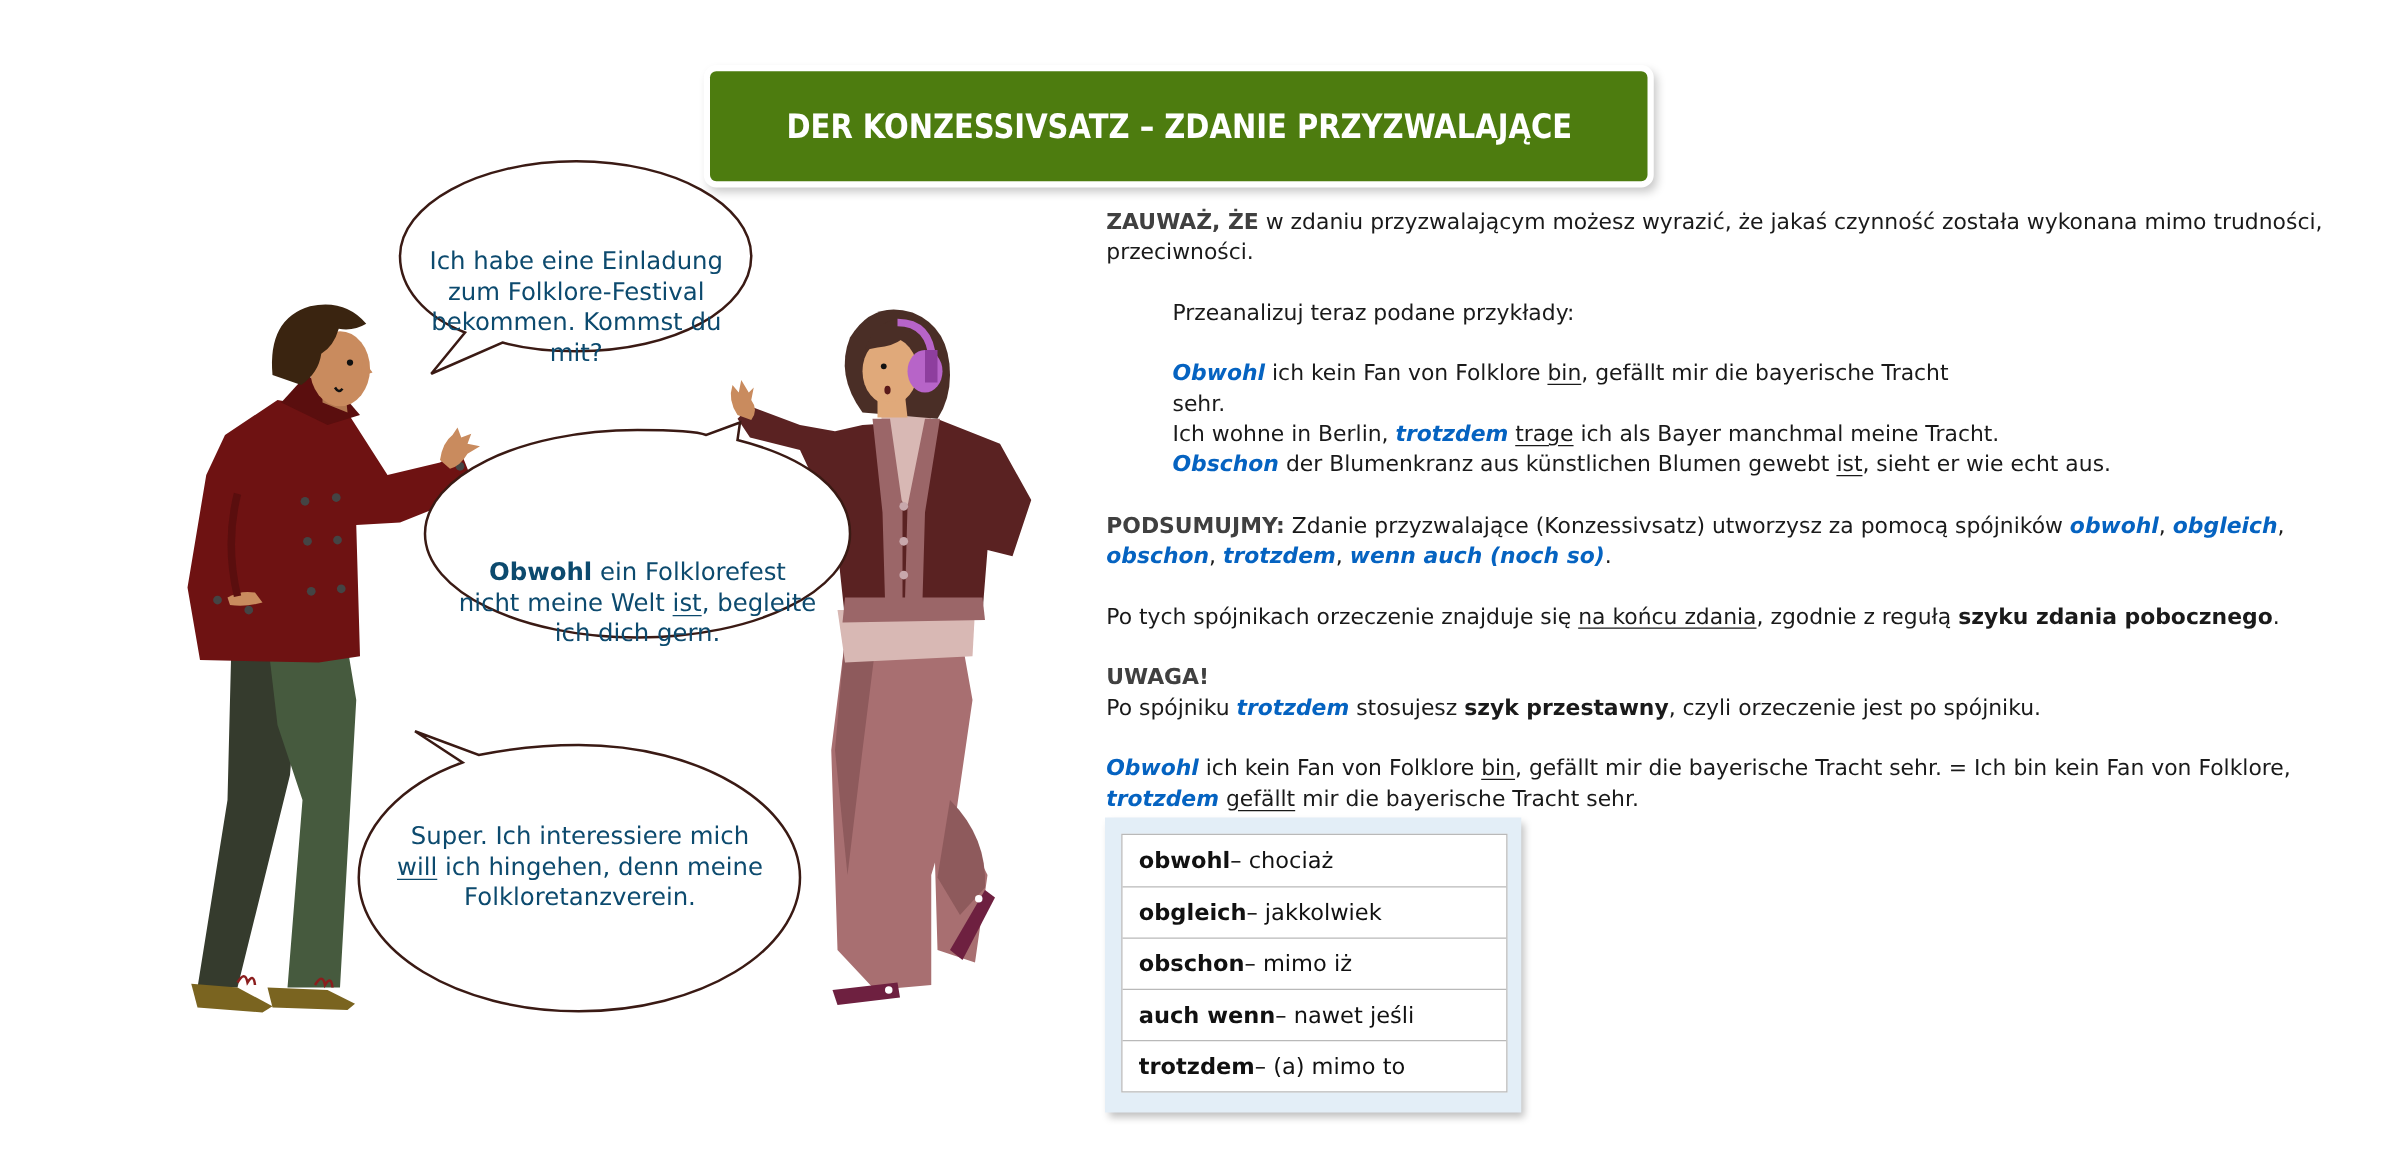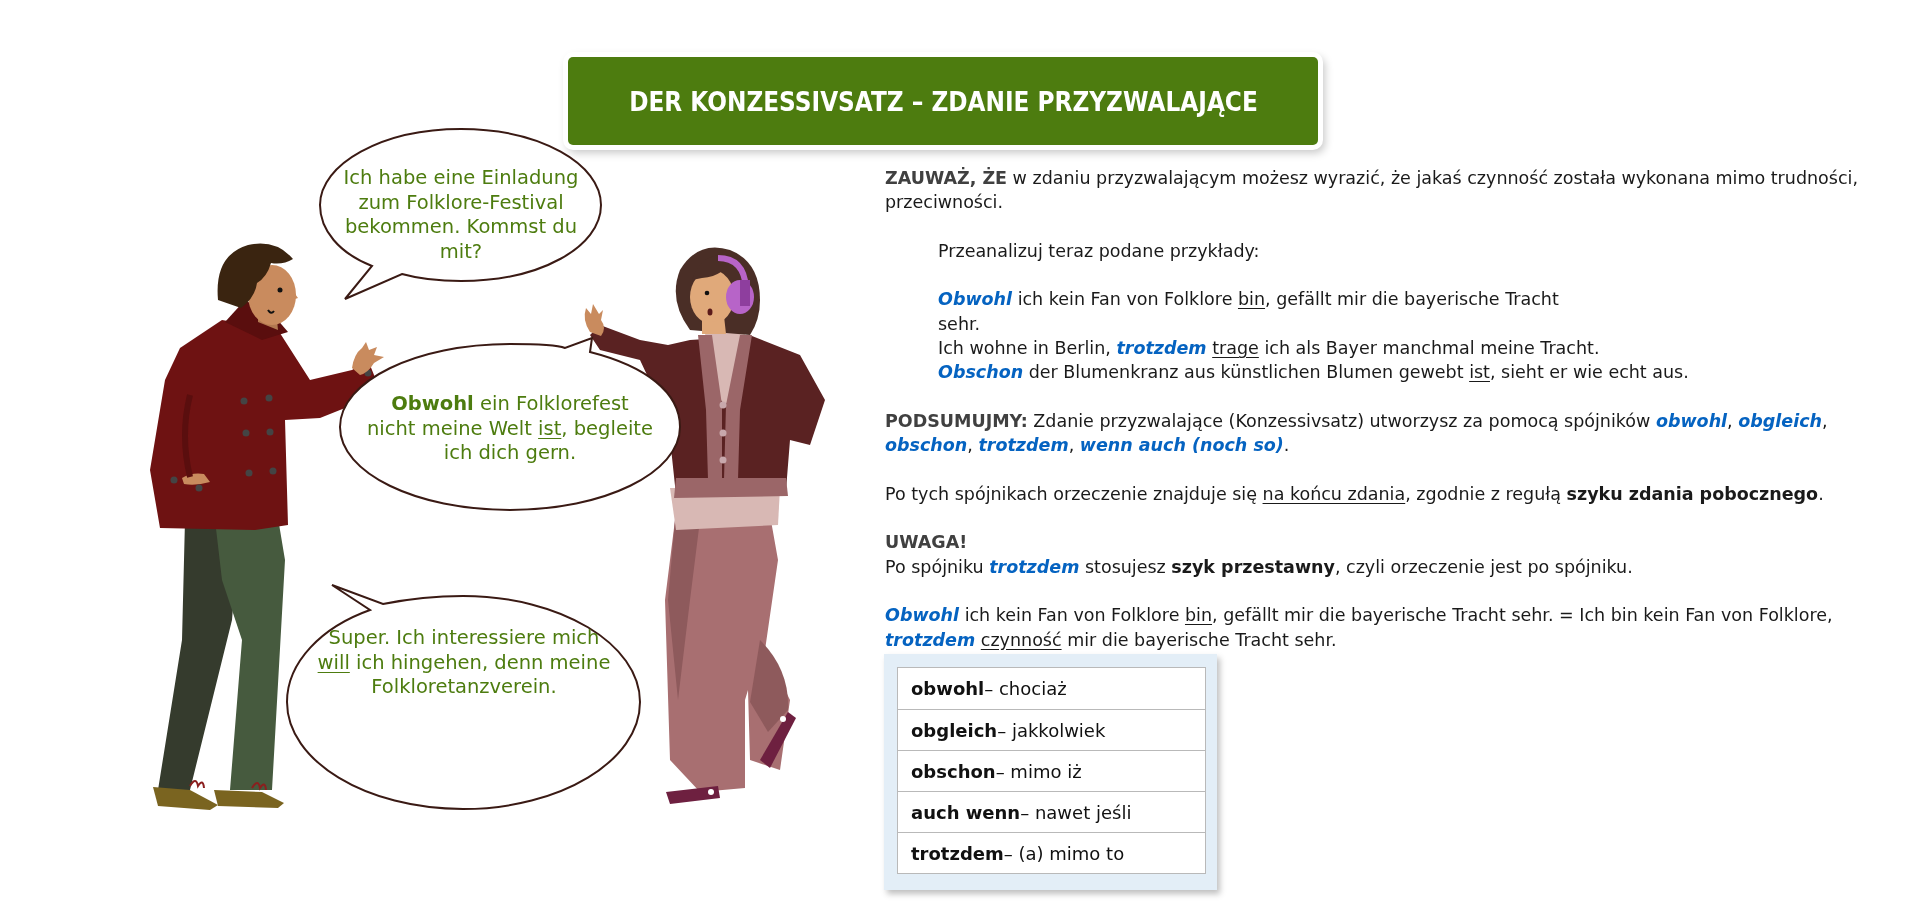--- a/index.html
+++ b/index.html
@@ -49,21 +49,21 @@
     display:flex; align-items:center; padding-left:13px;
     font-family:"DejaVu Sans", sans-serif; font-size:18px; color:#111;
   }
   .vocab-row:first-child { border-top:none; }
   .vocab-row .de { font-weight:bold; }
 
   
   .bubble-svg { position:absolute; left:0; top:0; width:1920px; height:922px; pointer-events:none; }
   .bubble-text {
     position:absolute; text-align:center;
-    font-family:"DejaVu Sans", sans-serif; font-size:19.5px; line-height:24.5px; color:#4d7c0f;
+    font-family:"DejaVu Sans", sans-serif; font-size:19.5px; line-height:24.5px; color:#0c4a6e;margin-top:31px;
   }
   .bubble-text .b { font-weight:bold; }
   .bubble-text .u { text-decoration:underline; }
 </style>
 </head>
 <body>
 
 <div class="title-box">
   <span>DER KONZESSIVSATZ – ZDANIE PRZYZWALAJĄCE</span>
 </div>
@@ -161,21 +161,21 @@
   </g>
 </svg>
 
 <div class="bubble-text" style="left:325px; top:166px; width:272px;">
   <div>Ich habe eine Einladung</div>
   <div>zum Folklore-Festival</div>
   <div>bekommen. Kommst du</div>
   <div>mit?</div>
 </div>
 
-<div class="bubble-text" style="left:345px; top:392px; width:330px;">
+<div class="bubble-text" style="left:345px; top:415px; width:330px;">
   <div><span class="b">Obwohl</span><span> ein Folklorefest</span></div>
   <div><span>nicht meine Welt </span><span class="u">ist</span><span>, begleite</span></div>
   <div>ich dich gern.</div>
 </div>
 
 <div class="bubble-text" style="left:292px; top:626px; width:344px;">
   <div>Super. Ich interessiere mich</div>
   <div><span class="u">will</span><span> ich hingehen, denn meine</span></div>
   <div>Folkloretanzverein.</div>
 </div>
@@ -190,21 +190,21 @@
   <p class="indent"><span>Ich wohne in Berlin, </span><span class="kw">trotzdem</span><span> </span><span class="u">trage</span><span> ich als Bayer manchmal meine Tracht.</span></p>
   <p class="indent"><span class="kw">Obschon</span><span> der Blumenkranz  aus künstlichen Blumen gewebt </span><span class="u">ist</span><span>, sieht er wie echt aus.</span></p>
   <div class="gap"></div>
   <p><span class="purple">PODSUMUJMY:</span><span> Zdanie przyzwalające (Konzessivsatz) utworzysz za pomocą spójników </span><span class="kw">obwohl</span><span>, </span><span class="kw">obgleich</span><span>, </span><br><span class="kw">obschon</span><span>, </span><span class="kw">trotzdem</span><span>, </span><span class="kw">wenn auch (noch so)</span><span>.</span></p>
   <div class="gap"></div>
   <p><span>Po tych spójnikach orzeczenie znajduje się </span><span class="u">na końcu zdania</span><span>, zgodnie z regułą </span><span class="b">szyku zdania pobocznego</span><span>.</span></p>
   <div class="gap"></div>
   <p class="purple">UWAGA!</p>
   <p><span>Po spójniku </span><span class="kw">trotzdem</span><span> stosujesz </span><span class="b">szyk przestawny</span><span>, czyli orzeczenie jest po spójniku.</span></p>
   <div class="gap"></div>
-  <p><span class="kw">Obwohl</span><span> ich kein Fan von Folklore </span><span class="u">bin</span><span>, gefällt mir die bayerische Tracht sehr. = Ich bin kein Fan von Folklore,</span><br><span class="kw">trotzdem</span><span> </span><span class="u">czynność</span><span> mir die bayerische Tracht sehr.</span></p>
+  <p><span class="kw">Obwohl</span><span> ich kein Fan von Folklore </span><span class="u">bin</span><span>, gefällt mir die bayerische Tracht sehr. = Ich bin kein Fan von Folklore,</span><br><span class="kw">trotzdem</span><span> </span><span class="u">gefällt</span><span> mir die bayerische Tracht sehr.</span></p>
 </div>
 
 <div class="vocab-wrap">
   <div class="vocab">
     <div class="vocab-row">
         <span class="de">obwohl</span>
         <span> – chociaż</span>
       </div>
     <div class="vocab-row">
         <span class="de">obgleich</span>

